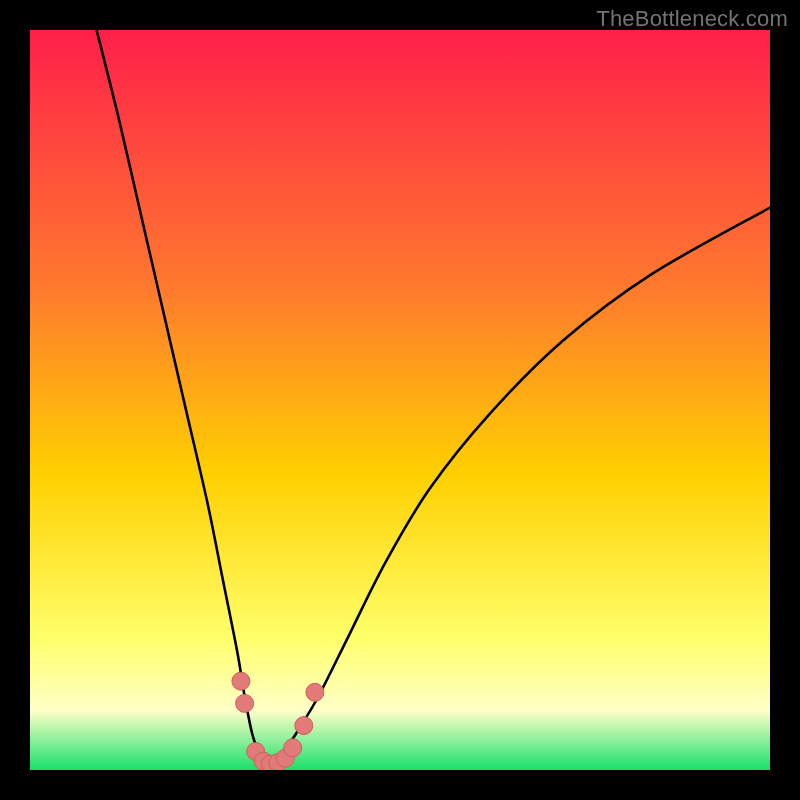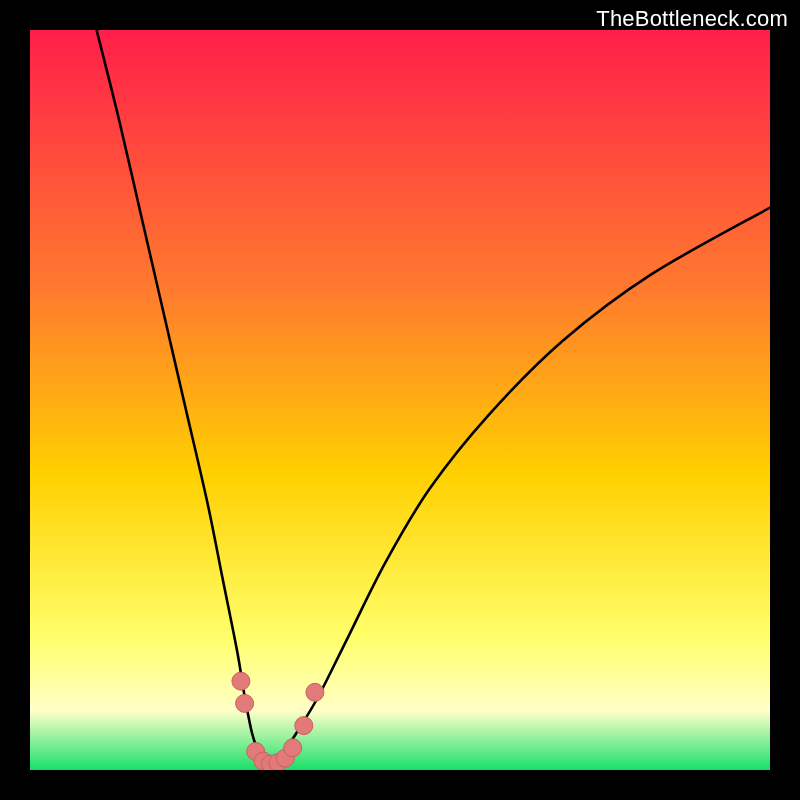--- a/index.html
+++ b/index.html
@@ -26,21 +26,21 @@
     width: 740px;
     height: 740px;
   }
   svg {
     display: block;
   }
   .watermark {
     position: absolute;
     top: 6px;
     right: 12px;
-    color: #ffffff;
+    color: #737373;
     font-size: 22px;
     letter-spacing: 0.2px;
     margin-left: 40px;
   }
 </style>
 </head>
 <body>
 
 <div class="frame">
   <div class="plot-area">

